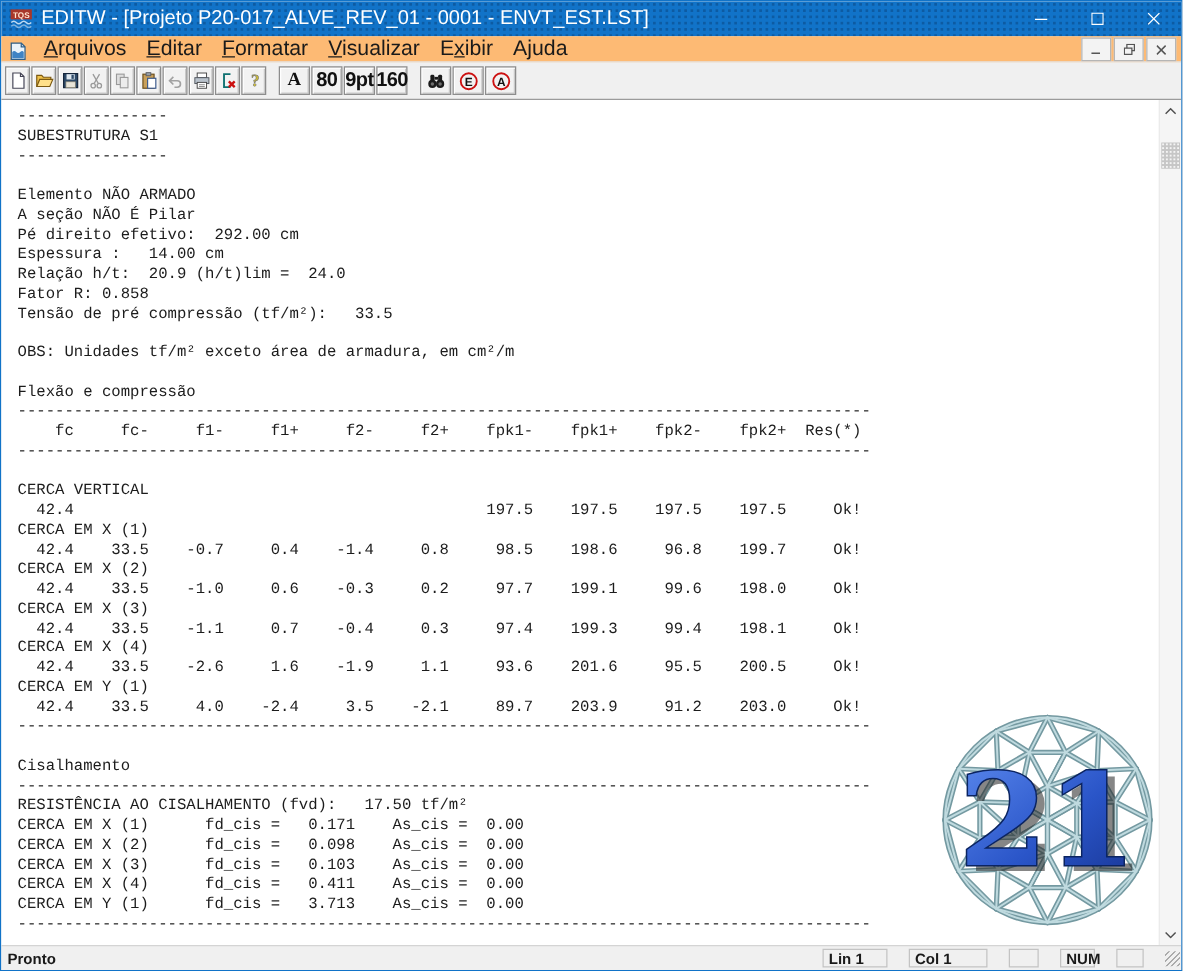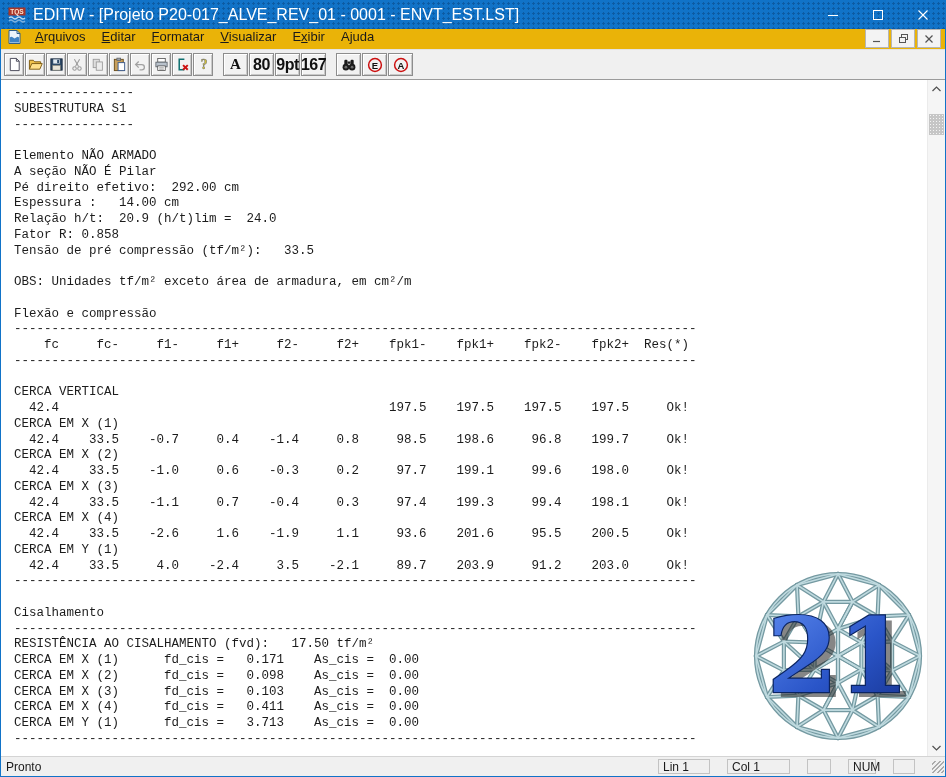--- a/index.html
+++ b/index.html
@@ -14,22 +14,22 @@
     height:28px; flex:0 0 28px; background-color:#1173c8;
     background-image:radial-gradient(rgba(8,62,116,.45) 1px, transparent 1.3px);
     background-size:5px 5px;
     display:flex; align-items:center; color:#fff;
   }
   .titlebar .app-icon{margin-left:7px; width:18px; height:16px; flex:0 0 auto;}
   .title-text{font-size:16px; margin-left:7px; flex:1 1 auto; white-space:nowrap; overflow:hidden;}
   .winbtn{width:45px; height:28px; display:flex; align-items:center; justify-content:center; flex:0 0 auto;}
   
   .menubar{
-    height:20px; flex:0 0 20px; background:#eab308; display:flex; align-items:flex-start;
-    font-size:13px; color:#1a1a1a; border-bottom:1px solid #e3e3e3;
+    height:20px; flex:0 0 20px; background:#fdba74; display:flex; align-items:flex-end;
+    font-size:17px; color:#1a1a1a; border-bottom:1px solid #e3e3e3;
   }
   .menubar .menu-icon{width:17px; height:16px; margin:0 4px 0 5px;}
   .menu-item{padding:1px 8px; white-space:nowrap; cursor:default;}
   .menu-item u{text-decoration:underline;}
   .mdi-btns{margin-left:auto; display:flex; align-items:center; margin-right:4px;}
   .mdi-btn{width:22px; height:17px; border:1px solid #b5b5b5; background:#f3f3f3;
     display:flex; align-items:center; justify-content:center; margin-left:2px;}
   
   .toolbar{
     height:29px; flex:0 0 29px; background:#f0f0f0; display:flex; align-items:center;
@@ -58,21 +58,21 @@
   .sb-arrow.up{top:0;} .sb-arrow.down{bottom:0;}
   .sb-thumb{position:absolute; left:1px; top:34px; width:15px; height:21px;
     background-color:#c6c6c6;
     background-image:radial-gradient(rgba(255,255,255,.8) .7px, transparent .9px);
     background-size:3px 3px;}
   
   .logo21{position:absolute; right:21px; bottom:14px; width:172px; height:172px;}
   
   .statusbar{
     height:19px; flex:0 0 19px; background:#f0f0f0; border-top:1px solid #d4d4d4;
-    display:flex; align-items:center; font-size:12px; color:#1a1a1a;
+    display:flex; align-items:center; font-size:12px; color:#1a1a1a;font-weight:bold;
   }
   .status-msg{margin-left:5px; flex:1 1 auto;}
   .pane{height:15px; border:1px solid #c3c3c3; margin-right:17px; box-sizing:border-box;
     padding:0 0 0 4px; font-size:12px; display:flex; align-items:center; background:#f0f0f0;}
   .grip{width:12px; height:12px; margin:4px 1px 0 0; align-self:flex-start;
     background:repeating-linear-gradient(135deg, transparent 0 2px, #ababab 2px 3.2px);}
 </style>
 </head>
 <body>
 
@@ -228,21 +228,21 @@
       <div class="tb-btn wide gap">
         <span class="tb-lbl serifA">A</span>
       </div>
       <div class="tb-btn wide">
         <span class="tb-lbl">80</span>
       </div>
       <div class="tb-btn wide">
         <span class="tb-lbl">9pt</span>
       </div>
       <div class="tb-btn wide">
-        <span class="tb-lbl">167</span>
+        <span class="tb-lbl">160</span>
       </div>
       <div class="tb-btn wide gap">
         <span>
           <svg width="16" height="15" viewBox="0 0 16 16" fill="#1b1b1b">
             <rect x="3" y="3" width="3.4" height="6.5" rx="1.2"></rect>
             <rect x="9.6" y="3" width="3.4" height="6.5" rx="1.2"></rect>
             <rect x="6.4" y="4.8" width="3.2" height="2.4"></rect>
             <circle cx="4.7" cy="10.8" r="3.5"></circle>
             <circle cx="11.3" cy="10.8" r="3.5"></circle>
             <circle cx="4.7" cy="10.8" r="1.5" fill="#6d6d6d"></circle>

